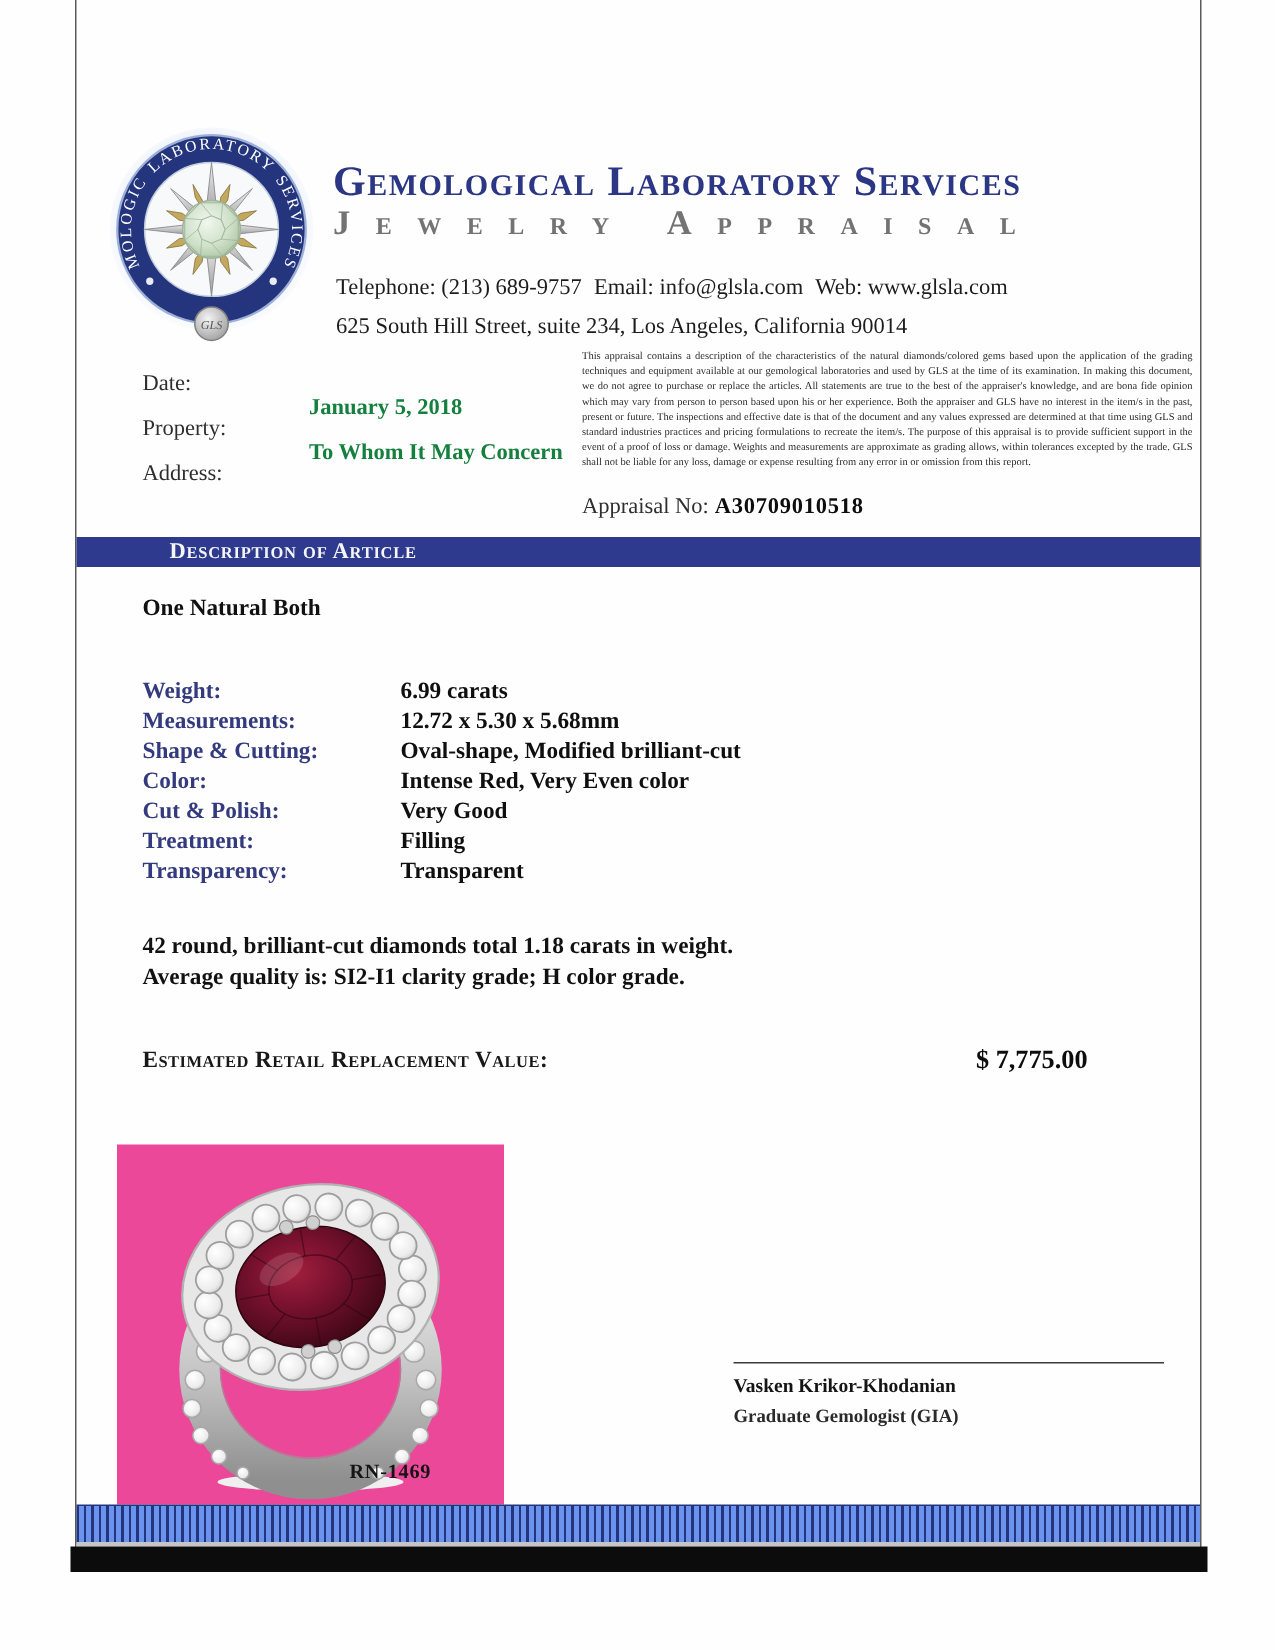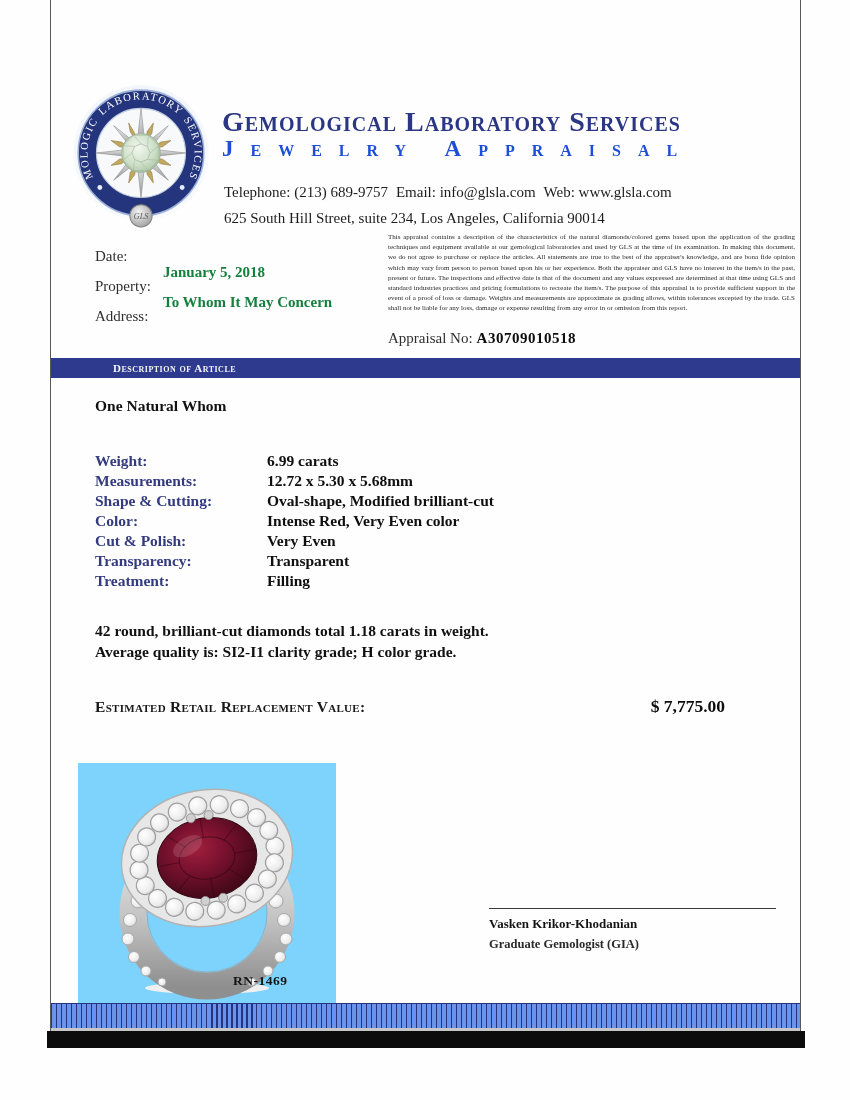--- a/index.html
+++ b/index.html
@@ -8,49 +8,49 @@
 
   .vline{position:absolute;top:0;width:1px;height:1048px;background:#5a5a5a;}
   .vline.left{left:50px;}
   .vline.right{left:800px;}
 
   
   .logo-wrap{position:absolute;left:70px;top:80px;width:142px;height:152px;}
   .company-title{position:absolute;left:222px;top:106px;width:580px;
     font-variant:small-caps;font-weight:bold;font-size:28px;color:#2b3684;letter-spacing:1px;white-space:nowrap;}
   .subtitle{position:absolute;left:222px;top:136px;width:580px;
-    font-variant:small-caps;font-weight:bold;font-size:23px;color:#1d4ed8;letter-spacing:17px;white-space:nowrap;}
+    font-variant:small-caps;font-weight:bold;font-size:23px;color:#737373;letter-spacing:17px;white-space:nowrap;}
   .addr{position:absolute;left:224px;top:166px;font-size:15px;color:#1c1c1c;margin-top:44px;}
   .contact-line{position:absolute;left:224px;top:184px;font-size:15px;color:#1c1c1c;display:flex;gap:8px;white-space:nowrap;}
 
   
-  .meta-row{position:absolute;left:95px;font-size:15px;display:flex;}
+  .meta-row{position:absolute;left:95px;font-size:15px;display:flex;gap:43px;}
   .meta-row .mlabel{width:68px;color:#2e2e2e;}
   .meta-row .mvalue{font-weight:bold;color:#15803d;margin-top:16px;}
   .disclaimer{position:absolute;left:388px;top:232px;width:407px;
     font-size:7px;line-height:10.2px;text-align:justify;color:#2a2a2a;}
   .appraisal-row{position:absolute;left:388px;top:330px;font-size:15px;display:flex;}
   .appraisal-row .alabel{color:#2e2e2e;margin-right:4px;}
   .appraisal-row .avalue{font-weight:bold;color:#0d0d0d;letter-spacing:0.5px;}
 
   
   .section-bar{position:absolute;left:51px;top:358px;width:749px;height:20px;background:#2e3a8e;}
   .section-bar .stitle{display:block;padding-left:62px;line-height:20px;
-    font-variant:small-caps;font-weight:bold;font-size:11px;color:#f5f5f5;letter-spacing:0.5px;}
+    font-variant:small-caps;font-weight:bold;font-size:15px;color:#f5f5f5;letter-spacing:0.5px;}
   .intro{position:absolute;left:95px;top:395px;font-size:15.5px;font-weight:bold;color:#111;line-height:22px;}
   .specs{position:absolute;left:95px;top:452px;}
   .spec-row{display:flex;height:20px;font-size:15.5px;font-weight:bold;}
   .spec-row .slabel{width:172px;color:#333a7d;}
   .spec-row .svalue{color:#0f0f0f;}
   .diamonds{position:absolute;left:95px;top:620px;font-size:15.5px;font-weight:bold;color:#111;line-height:21px;}
   .erv-label{position:absolute;left:95px;top:698px;font-variant:small-caps;font-weight:bold;font-size:15.5px;color:#181818;letter-spacing:0.3px;}
   .erv-amount{position:absolute;left:560px;top:696px;width:165px;text-align:right;font-weight:bold;font-size:17.5px;color:#0d0d0d;}
 
   
-  .photo{position:absolute;left:78px;top:763px;width:258px;height:240px;background:#7dd3fc;}
+  .photo{position:absolute;left:78px;top:763px;width:258px;height:240px;background:#ec4899;}
   .ring-code{position:absolute;left:155px;top:210px;font-size:13.5px;font-weight:bold;color:#141414;letter-spacing:0.5px;}
 
   
   .sig-line{position:absolute;left:489px;top:908px;width:287px;border-top:1px solid #3a3a3a;}
   .sig-name{position:absolute;left:489px;top:916px;font-size:13px;font-weight:bold;color:#141414;}
   .sig-cred{position:absolute;left:489px;top:937px;font-size:12.5px;font-weight:bold;color:#2a2a2a;}
 
   
   .stripes{position:absolute;left:51px;top:1003px;width:749px;height:24px;
     background:repeating-linear-gradient(90deg,#24357e 0 1.5px,#6a93ee 1.5px 5px);
@@ -167,21 +167,21 @@
   <div class="appraisal-row">
     <span class="alabel">Appraisal No:</span>
     <span class="avalue">A30709010518</span>
   </div>
 
   <div class="section-bar">
     <span class="stitle">Description of Article</span>
   </div>
 
   <div class="intro">
-    <div>One Natural Whom</div>
+    <div>One Natural Both</div>
   </div>
 
   <div class="specs">
     <div class="spec-row">
       <span class="slabel">Weight:</span>
       <span class="svalue">6.99 carats</span>
     </div>
     <div class="spec-row">
       <span class="slabel">Measurements:</span>
       <span class="svalue">12.72 x 5.30 x 5.68mm</span>
@@ -189,29 +189,29 @@
     <div class="spec-row">
       <span class="slabel">Shape &amp; Cutting:</span>
       <span class="svalue">Oval-shape, Modified brilliant-cut</span>
     </div>
     <div class="spec-row">
       <span class="slabel">Color:</span>
       <span class="svalue">Intense Red, Very Even color</span>
     </div>
     <div class="spec-row">
       <span class="slabel">Cut &amp; Polish:</span>
-      <span class="svalue">Very Even</span>
+      <span class="svalue">Very Good</span>
+    </div>
+    <div class="spec-row">
+      <span class="slabel">Treatment:</span>
+      <span class="svalue">Filling</span>
     </div>
     <div class="spec-row">
       <span class="slabel">Transparency:</span>
       <span class="svalue">Transparent</span>
-    </div>
-    <div class="spec-row">
-      <span class="slabel">Treatment:</span>
-      <span class="svalue">Filling</span>
     </div>
   </div>
 
   <div class="diamonds">
     <div>42 round, brilliant-cut diamonds total 1.18 carats in weight.</div>
     <div>Average quality is: SI2-I1 clarity grade; H color grade.</div>
   </div>
 
   <div class="erv-label">Estimated Retail Replacement Value:</div>
   <div class="erv-amount">$ 7,775.00</div>

